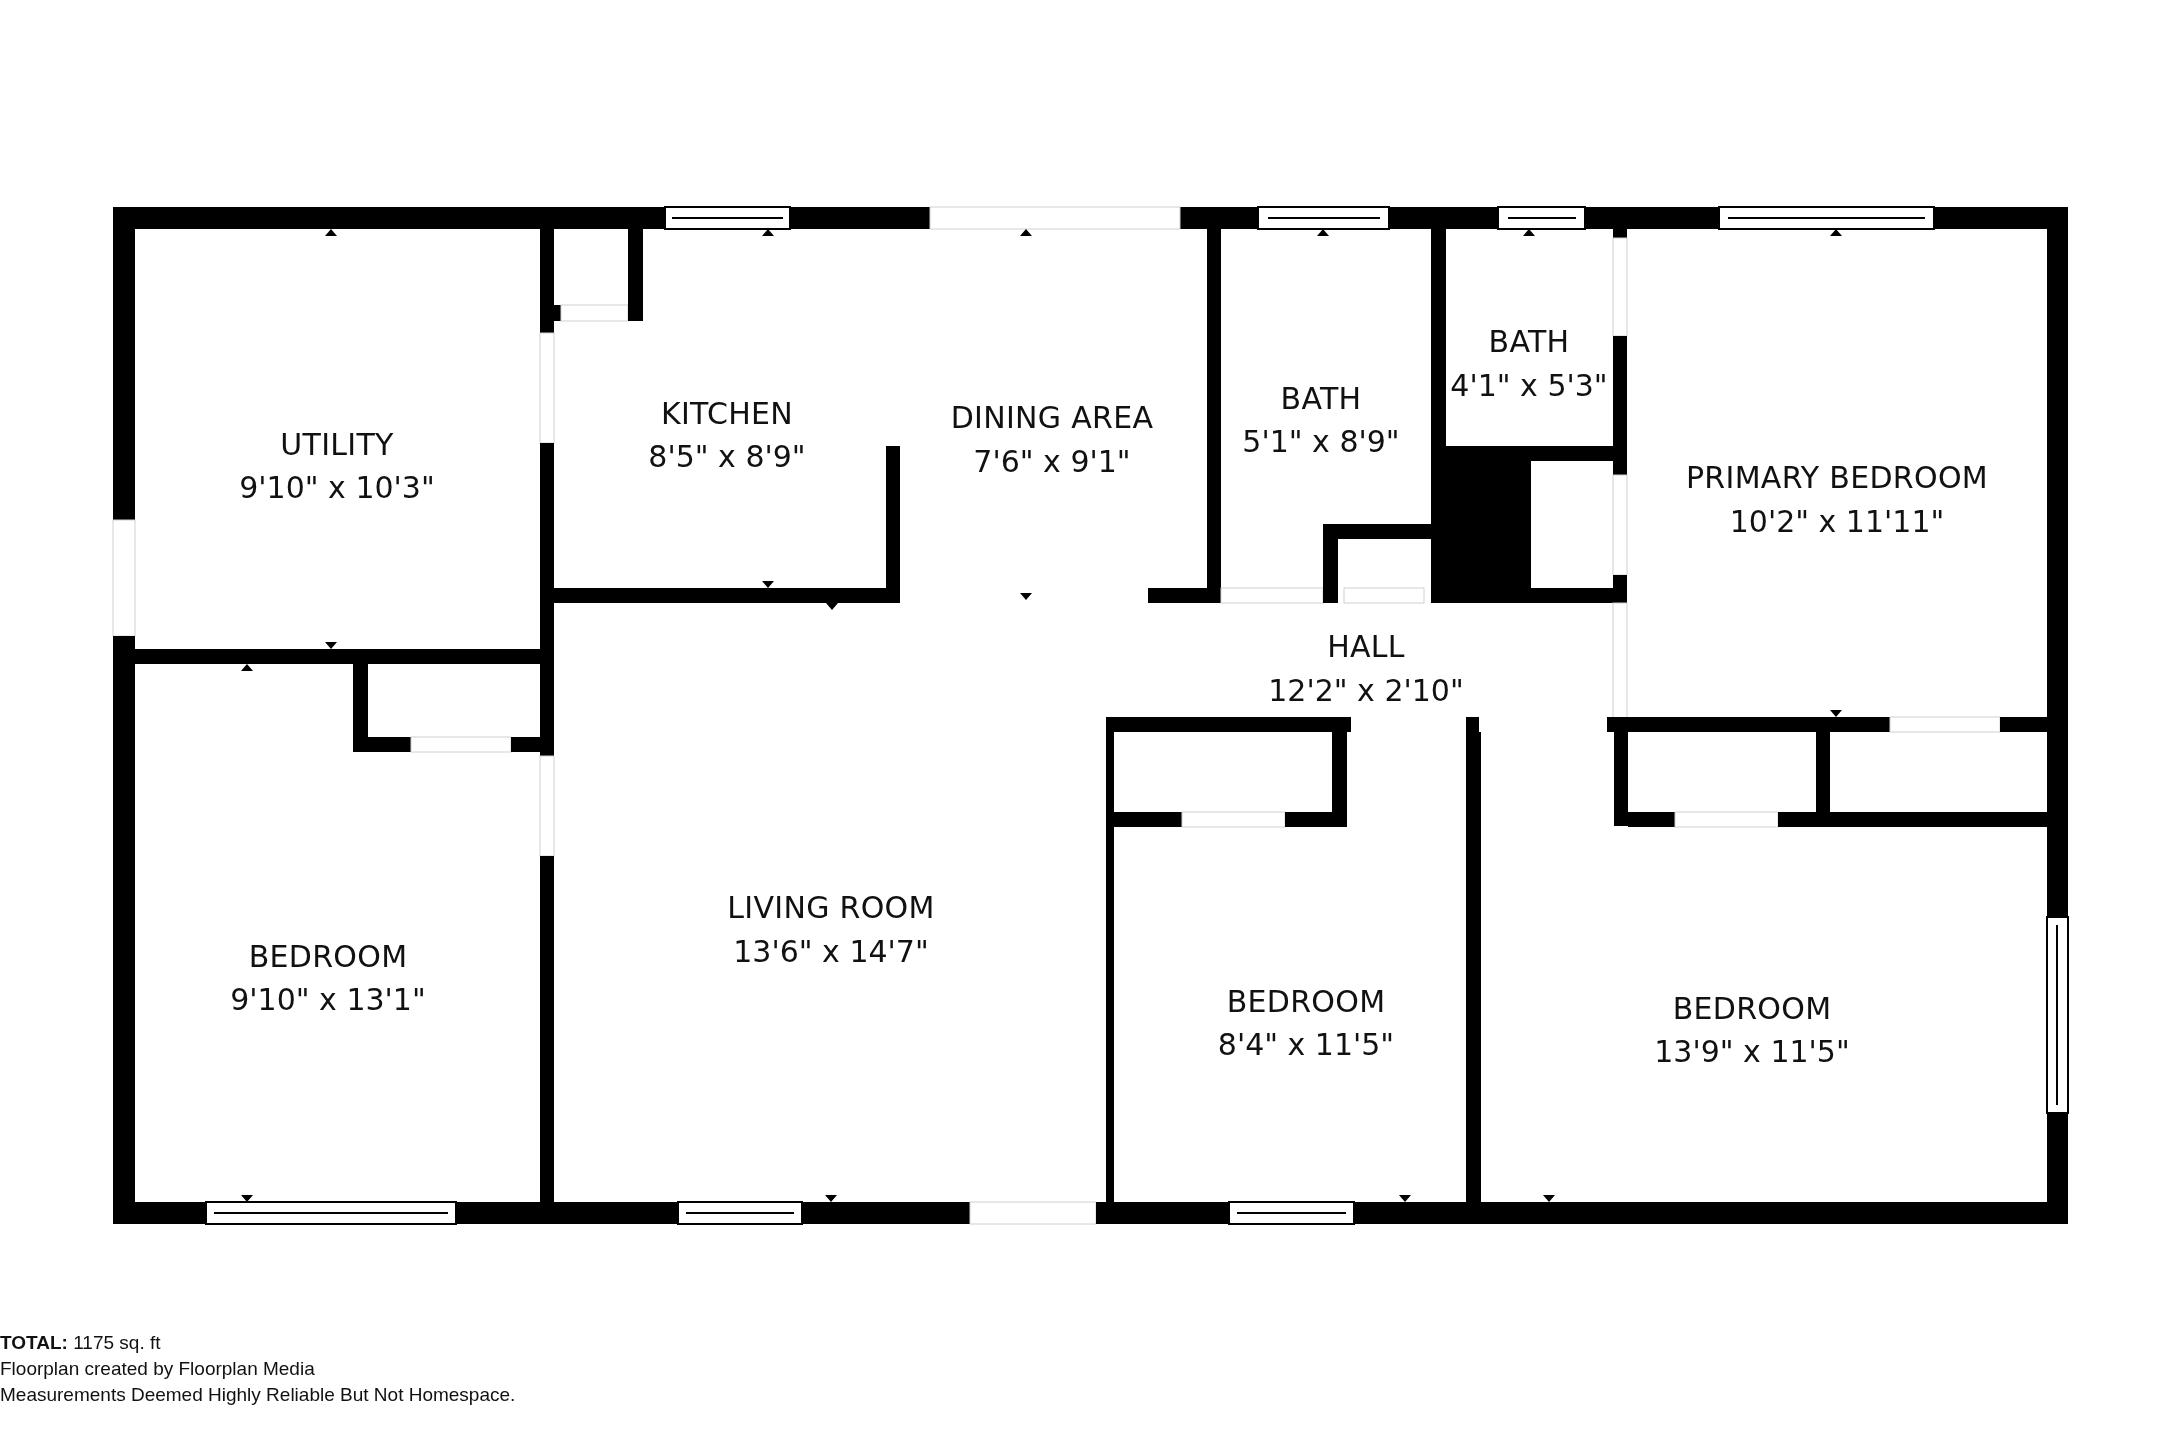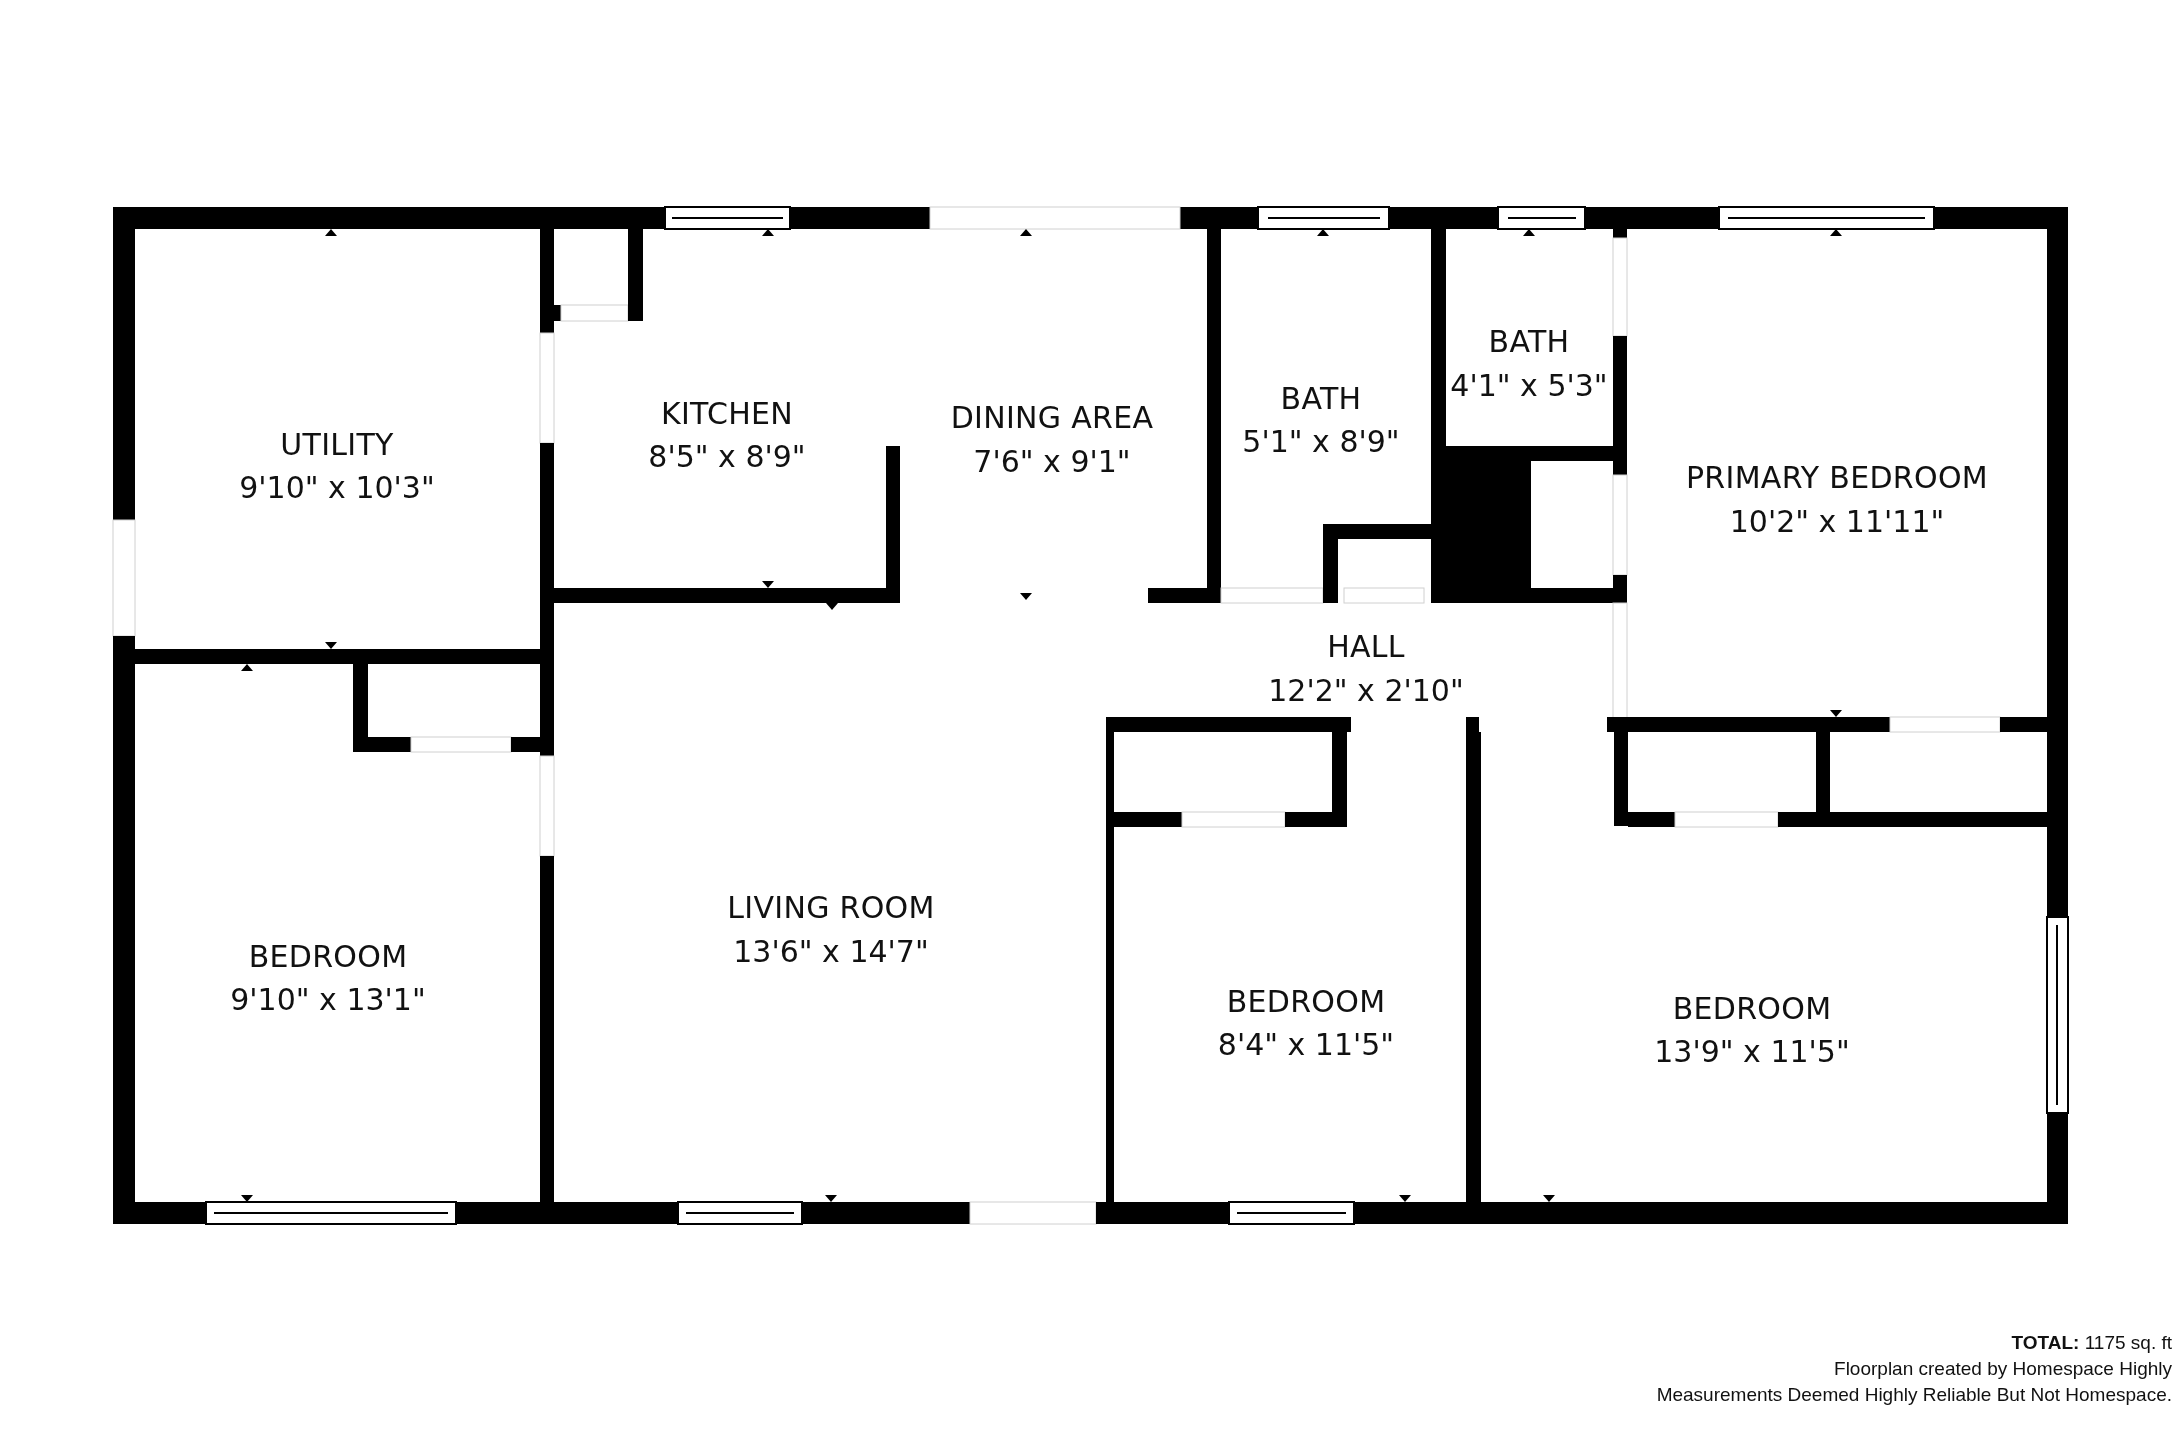--- a/index.html
+++ b/index.html
@@ -10,21 +10,21 @@
   .win { fill: #ffffff; stroke: #000000; stroke-width: 2; }
   .room-name, .room-dim {
     font-family: "DejaVu Sans", "Liberation Sans", sans-serif;
     fill: #111111; text-anchor: middle;
   }
   .room-name { font-size: 30px; letter-spacing: 0.3px; }
   .room-dim { font-size: 30px; }
   .tick { fill: #000000; }
   #footer {
     position: absolute; left: 0; width: 2172px; top: 1330px;
-    text-align: right; font-family: "Liberation Sans", "DejaVu Sans", sans-serif;
+    text-align: left; font-family: "Liberation Sans", "DejaVu Sans", sans-serif;
     font-size: 19px; line-height: 26px; color: #111111;
   }
   #footer .total-label { font-weight: bold; }
 </style>
 </head>
 <body>
 
 <svg id="plan" viewBox="0 0 2172 1448" xmlns="http://www.w3.org/2000/svg">
 
   <g>
@@ -195,15 +195,15 @@
     <text class="room-name" x="1752" y="1019">BEDROOM</text>
     <text class="room-dim" x="1752" y="1062">13'9" x 11'5"</text>
   </g>
 </svg>
 
 <div id="footer">
   <div>
     <span class="total-label">TOTAL:</span>
     <span>1175 sq. ft</span>
   </div>
-  <div>Floorplan created by Homespace Highly</div>
+  <div>Floorplan created by Floorplan Media</div>
   <div>Measurements Deemed Highly Reliable But Not Homespace.</div>
 </div>
 
 </body></html>

